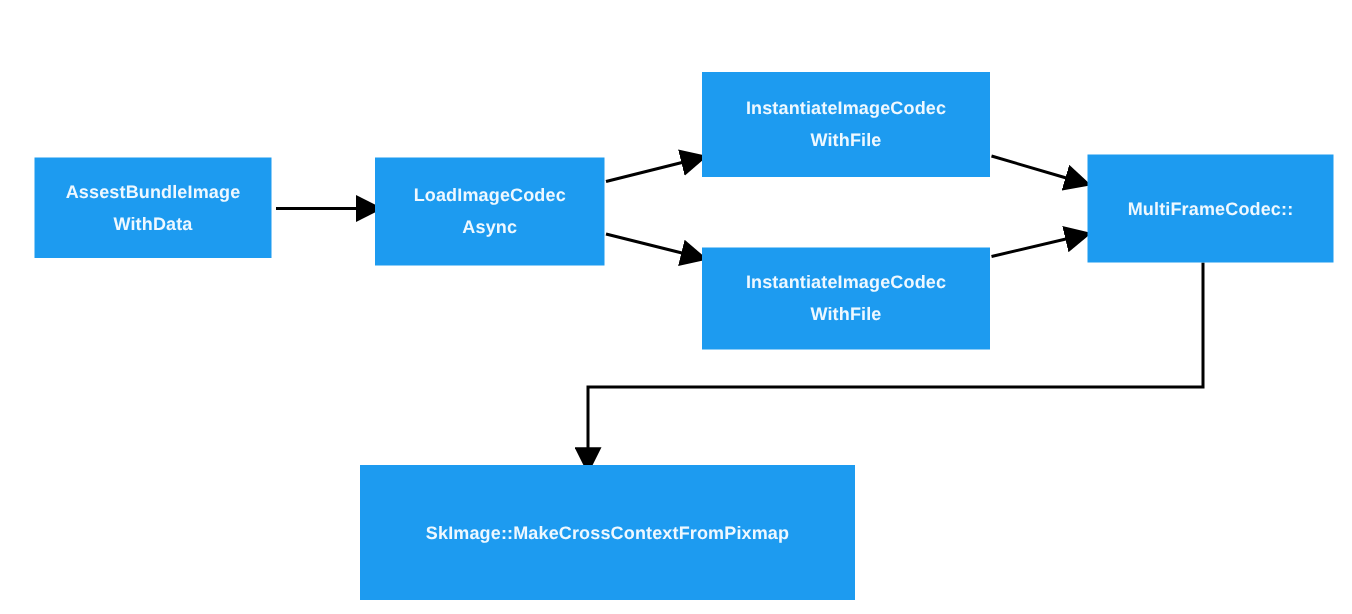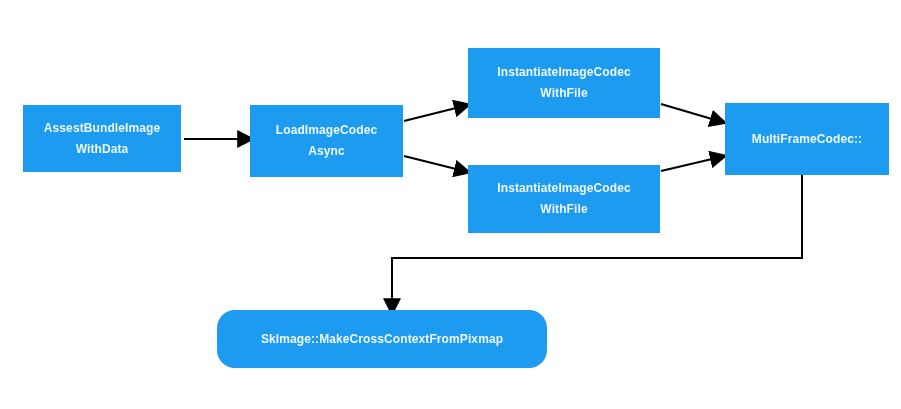--- a/index.html
+++ b/index.html
@@ -33,21 +33,21 @@
     font-weight:600;
     line-height:21px;
     letter-spacing:0.1px;
   }
   .node span{display:block;white-space:nowrap;}
   .n1{left:23px;  top:105px; width:158px; height:67px;}
   .n2{left:250px; top:105px; width:153px; height:72px;}
   .n3{left:468px; top:48px;  width:192px; height:70px;}
   .n4{left:468px; top:165px; width:192px; height:68px;}
   .n5{left:725px; top:103px; width:164px; height:72px;}
-  .n6{left:217px; top:310px; width:330px; height:58px;border-radius:18px;}
+  .n6{left:240px; top:310px; width:330px; height:90px;}
 </style>
 </head>
 <body>
 
 <div class="canvas">
 
   <svg class="edges" viewBox="0 0 901 409" xmlns="http://www.w3.org/2000/svg">
     <defs>
       <marker id="arrow" viewBox="0 0 10 10" refX="1" refY="5" markerWidth="9" markerHeight="9" orient="auto-start-reverse">
         <path d="M0,0 L10,5 L0,10 z"></path>

